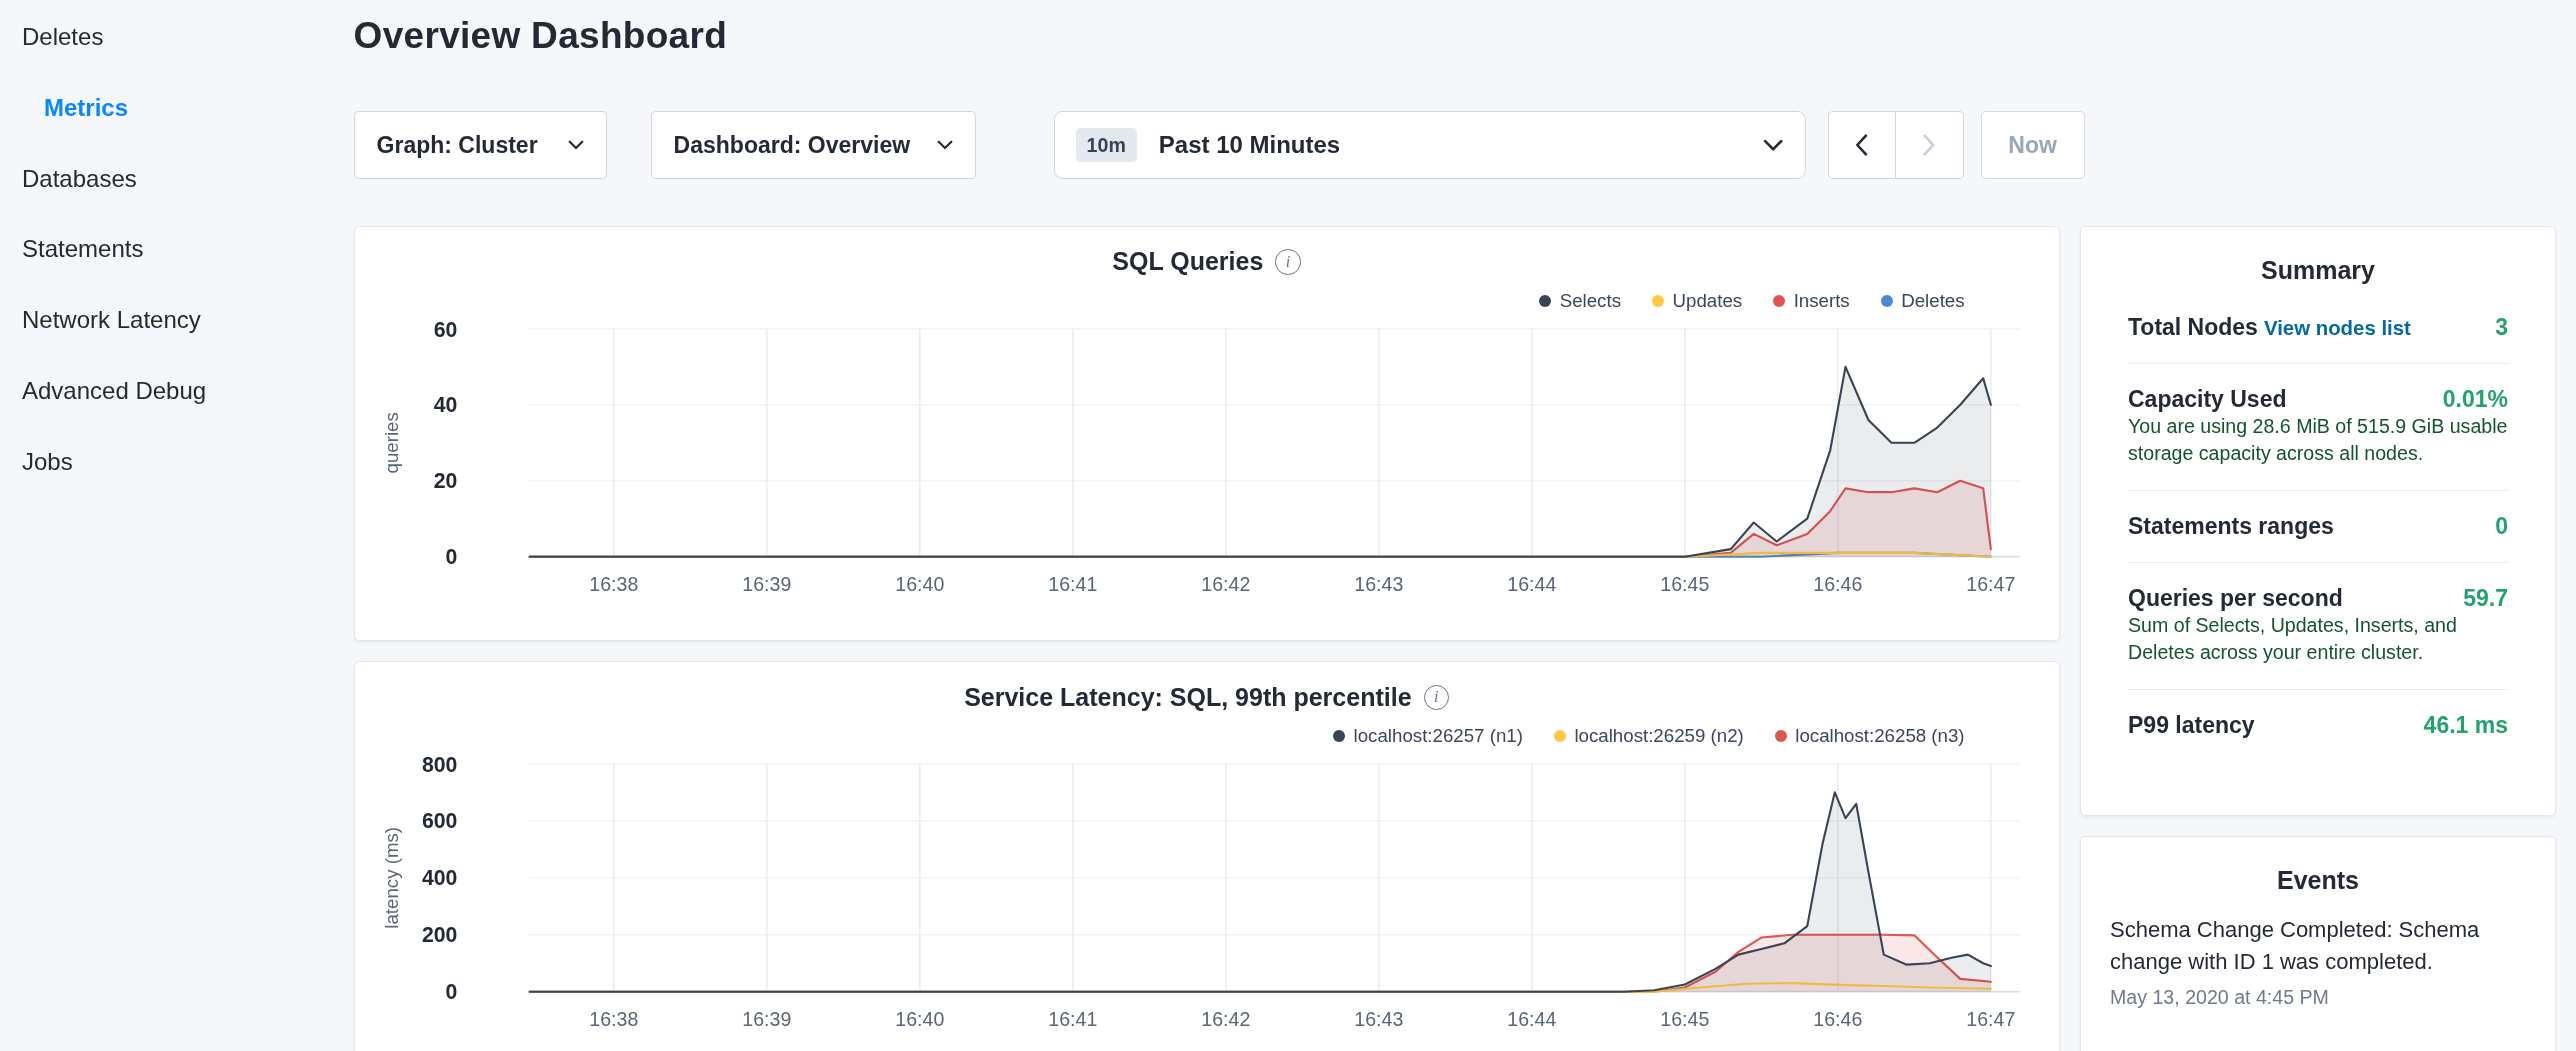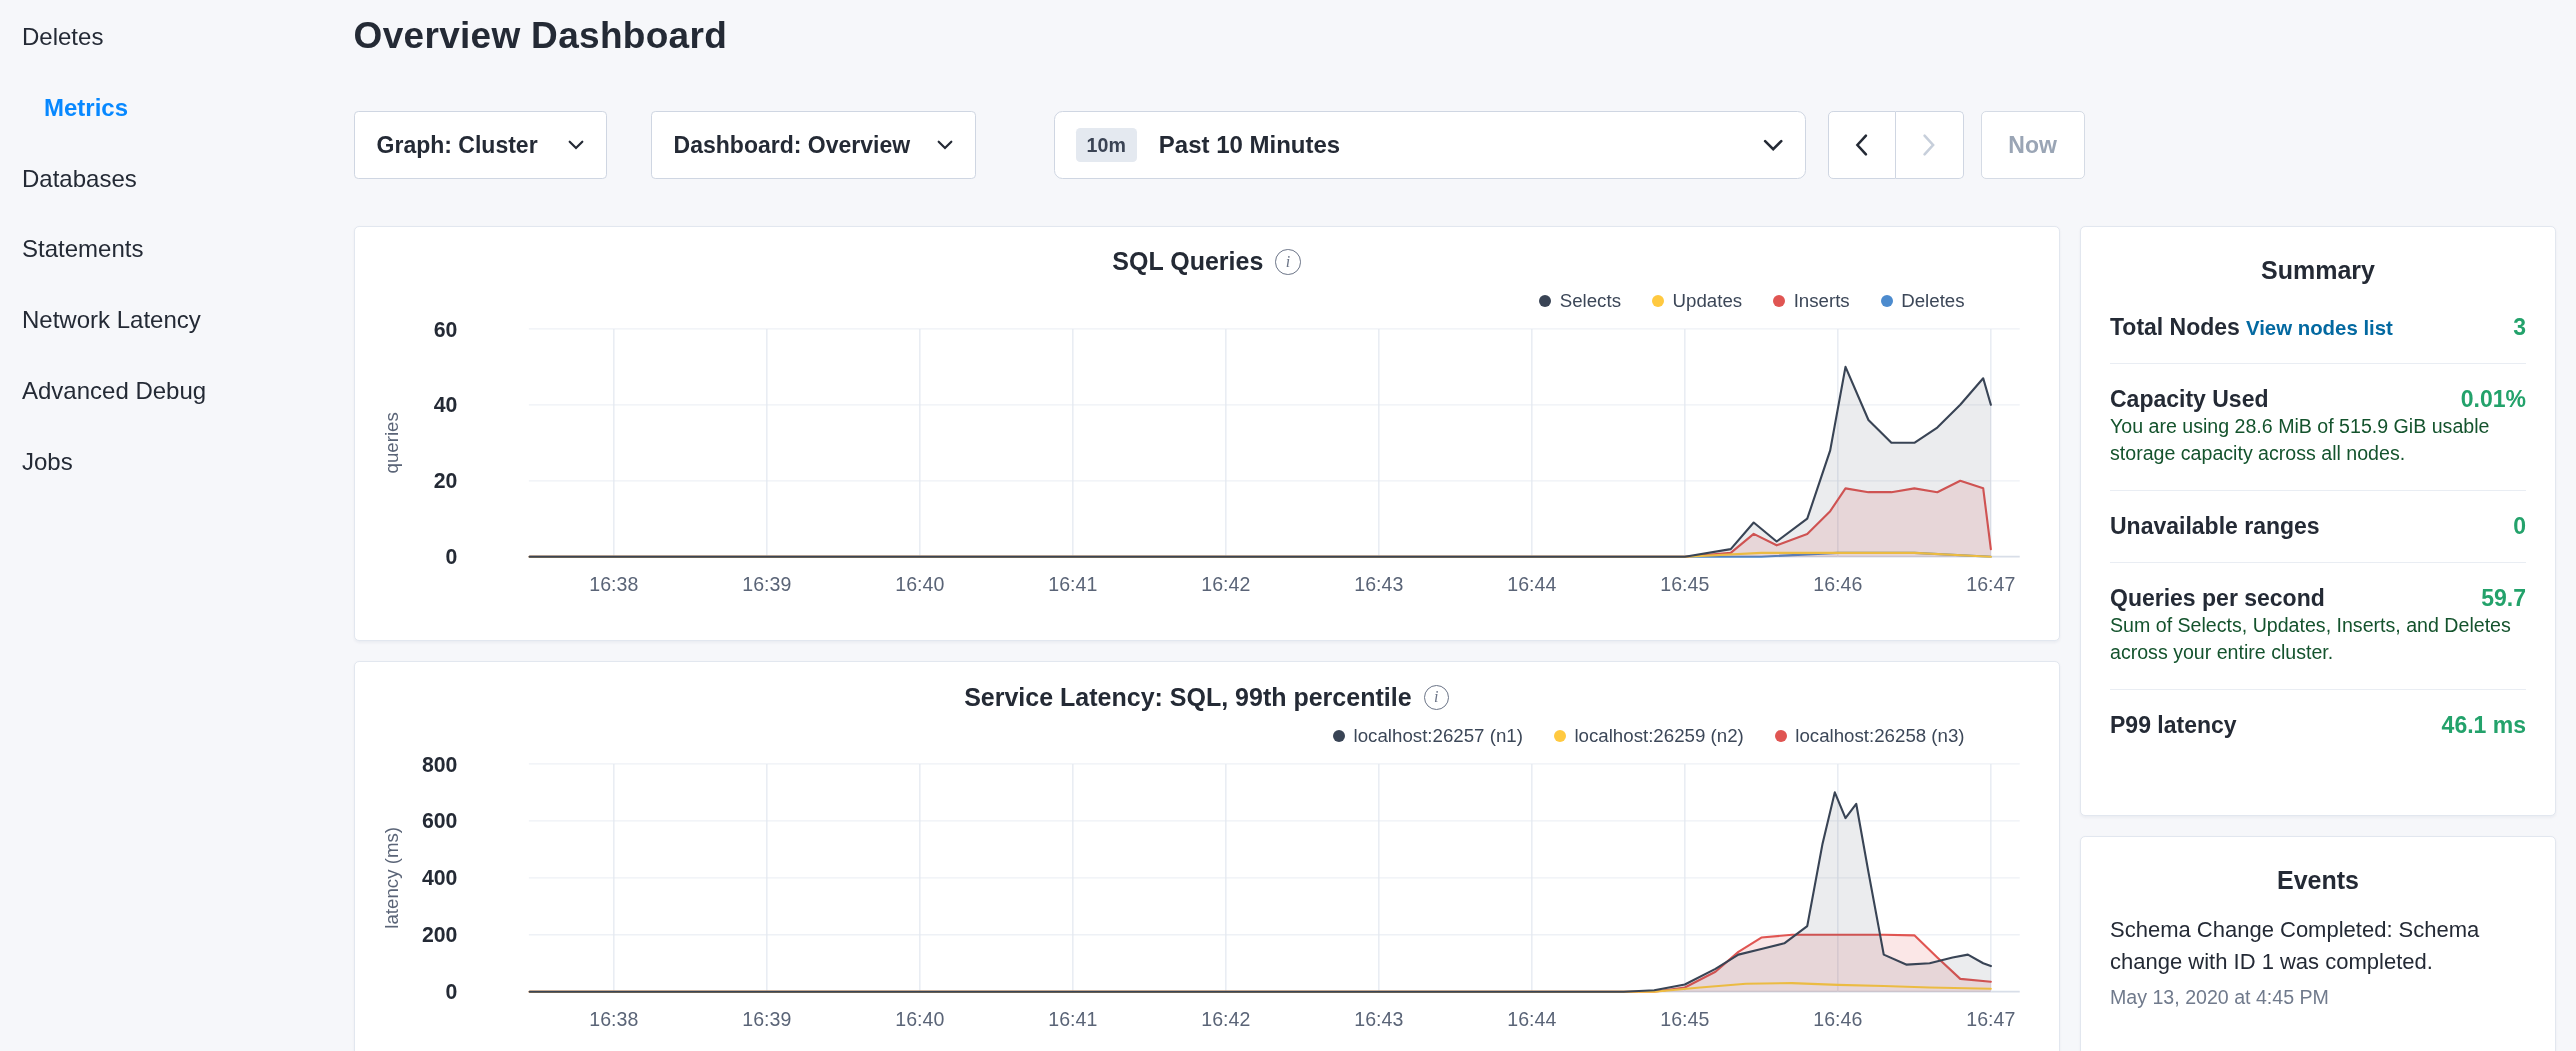--- a/index.html
+++ b/index.html
@@ -43,21 +43,21 @@
   .info{width:25.5px;height:25.5px;border:1.7px solid #6b7487;border-radius:50%;box-sizing:border-box;
         display:flex;align-items:center;justify-content:center;
         font-size:16px;font-style:italic;color:#6b7487;font-family:"Liberation Serif",serif;cursor:pointer;}
   .info::after{content:"i";}
   .legend{display:flex;justify-content:flex-end;align-items:flex-end;gap:31px;margin:13.6px 94px 0 0;}
   .legend-item{display:flex;align-items:center;gap:8.5px;font-size:18.7px;color:#3c4758;}
   .legend-item .dot{width:12px;height:12px;border-radius:50%;flex:none;}
   svg.plot{display:block;margin:5.1px 0 0 24px;}
   
   .right-col{position:absolute;left:1740px;top:226px;width:476px;}
-  .summary{height:590px;padding:24px 29px;overflow:hidden;}
+  .summary{height:590px;padding:24px 47px;overflow:hidden;}
   .card-title{text-align:center;font-size:25px;font-weight:700;color:#242a35;margin:5.1px 0 6.8px;}
   .srow{padding:22px 0;}
   .srow + .srow{border-top:0.9px solid #e9edf3;}
   .srow-head{display:flex;justify-content:space-between;align-items:baseline;gap:10.2px;}
   .srow-label{font-size:23px;font-weight:700;color:#242a35;display:flex;gap:6px;align-items:baseline;flex-wrap:wrap;}
   .slink{font-size:20.4px;color:#0369a1;font-weight:600;text-decoration:none;cursor:pointer;white-space:nowrap;}
   .sval{font-size:23px;font-weight:700;color:#23a26b;white-space:nowrap;}
   .sdesc{font-size:19.6px;color:#14532d;line-height:1.4;}
   .events{margin-top:20.4px;height:242px;padding:24px 29px;overflow:hidden;}
   .event-text{font-size:22px;color:#242a35;line-height:1.45;margin:18.7px 0 0;}
@@ -267,21 +267,21 @@
                 <span>Capacity Used</span>
               </span>
             <span class="sval">0.01%</span>
           </div>
           <div class="sdesc">You are using 28.6 MiB of 515.9 GiB usable storage capacity across all nodes.</div>
         </div>
 
         <div class="srow">
           <div class="srow-head">
             <span class="srow-label">
-                <span>Unavailable ranges</span>
+                <span>Statements ranges</span>
               </span>
             <span class="sval">0</span>
           </div>
         </div>
 
         <div class="srow">
           <div class="srow-head">
             <span class="srow-label">
                 <span>Queries per second</span>
               </span>

